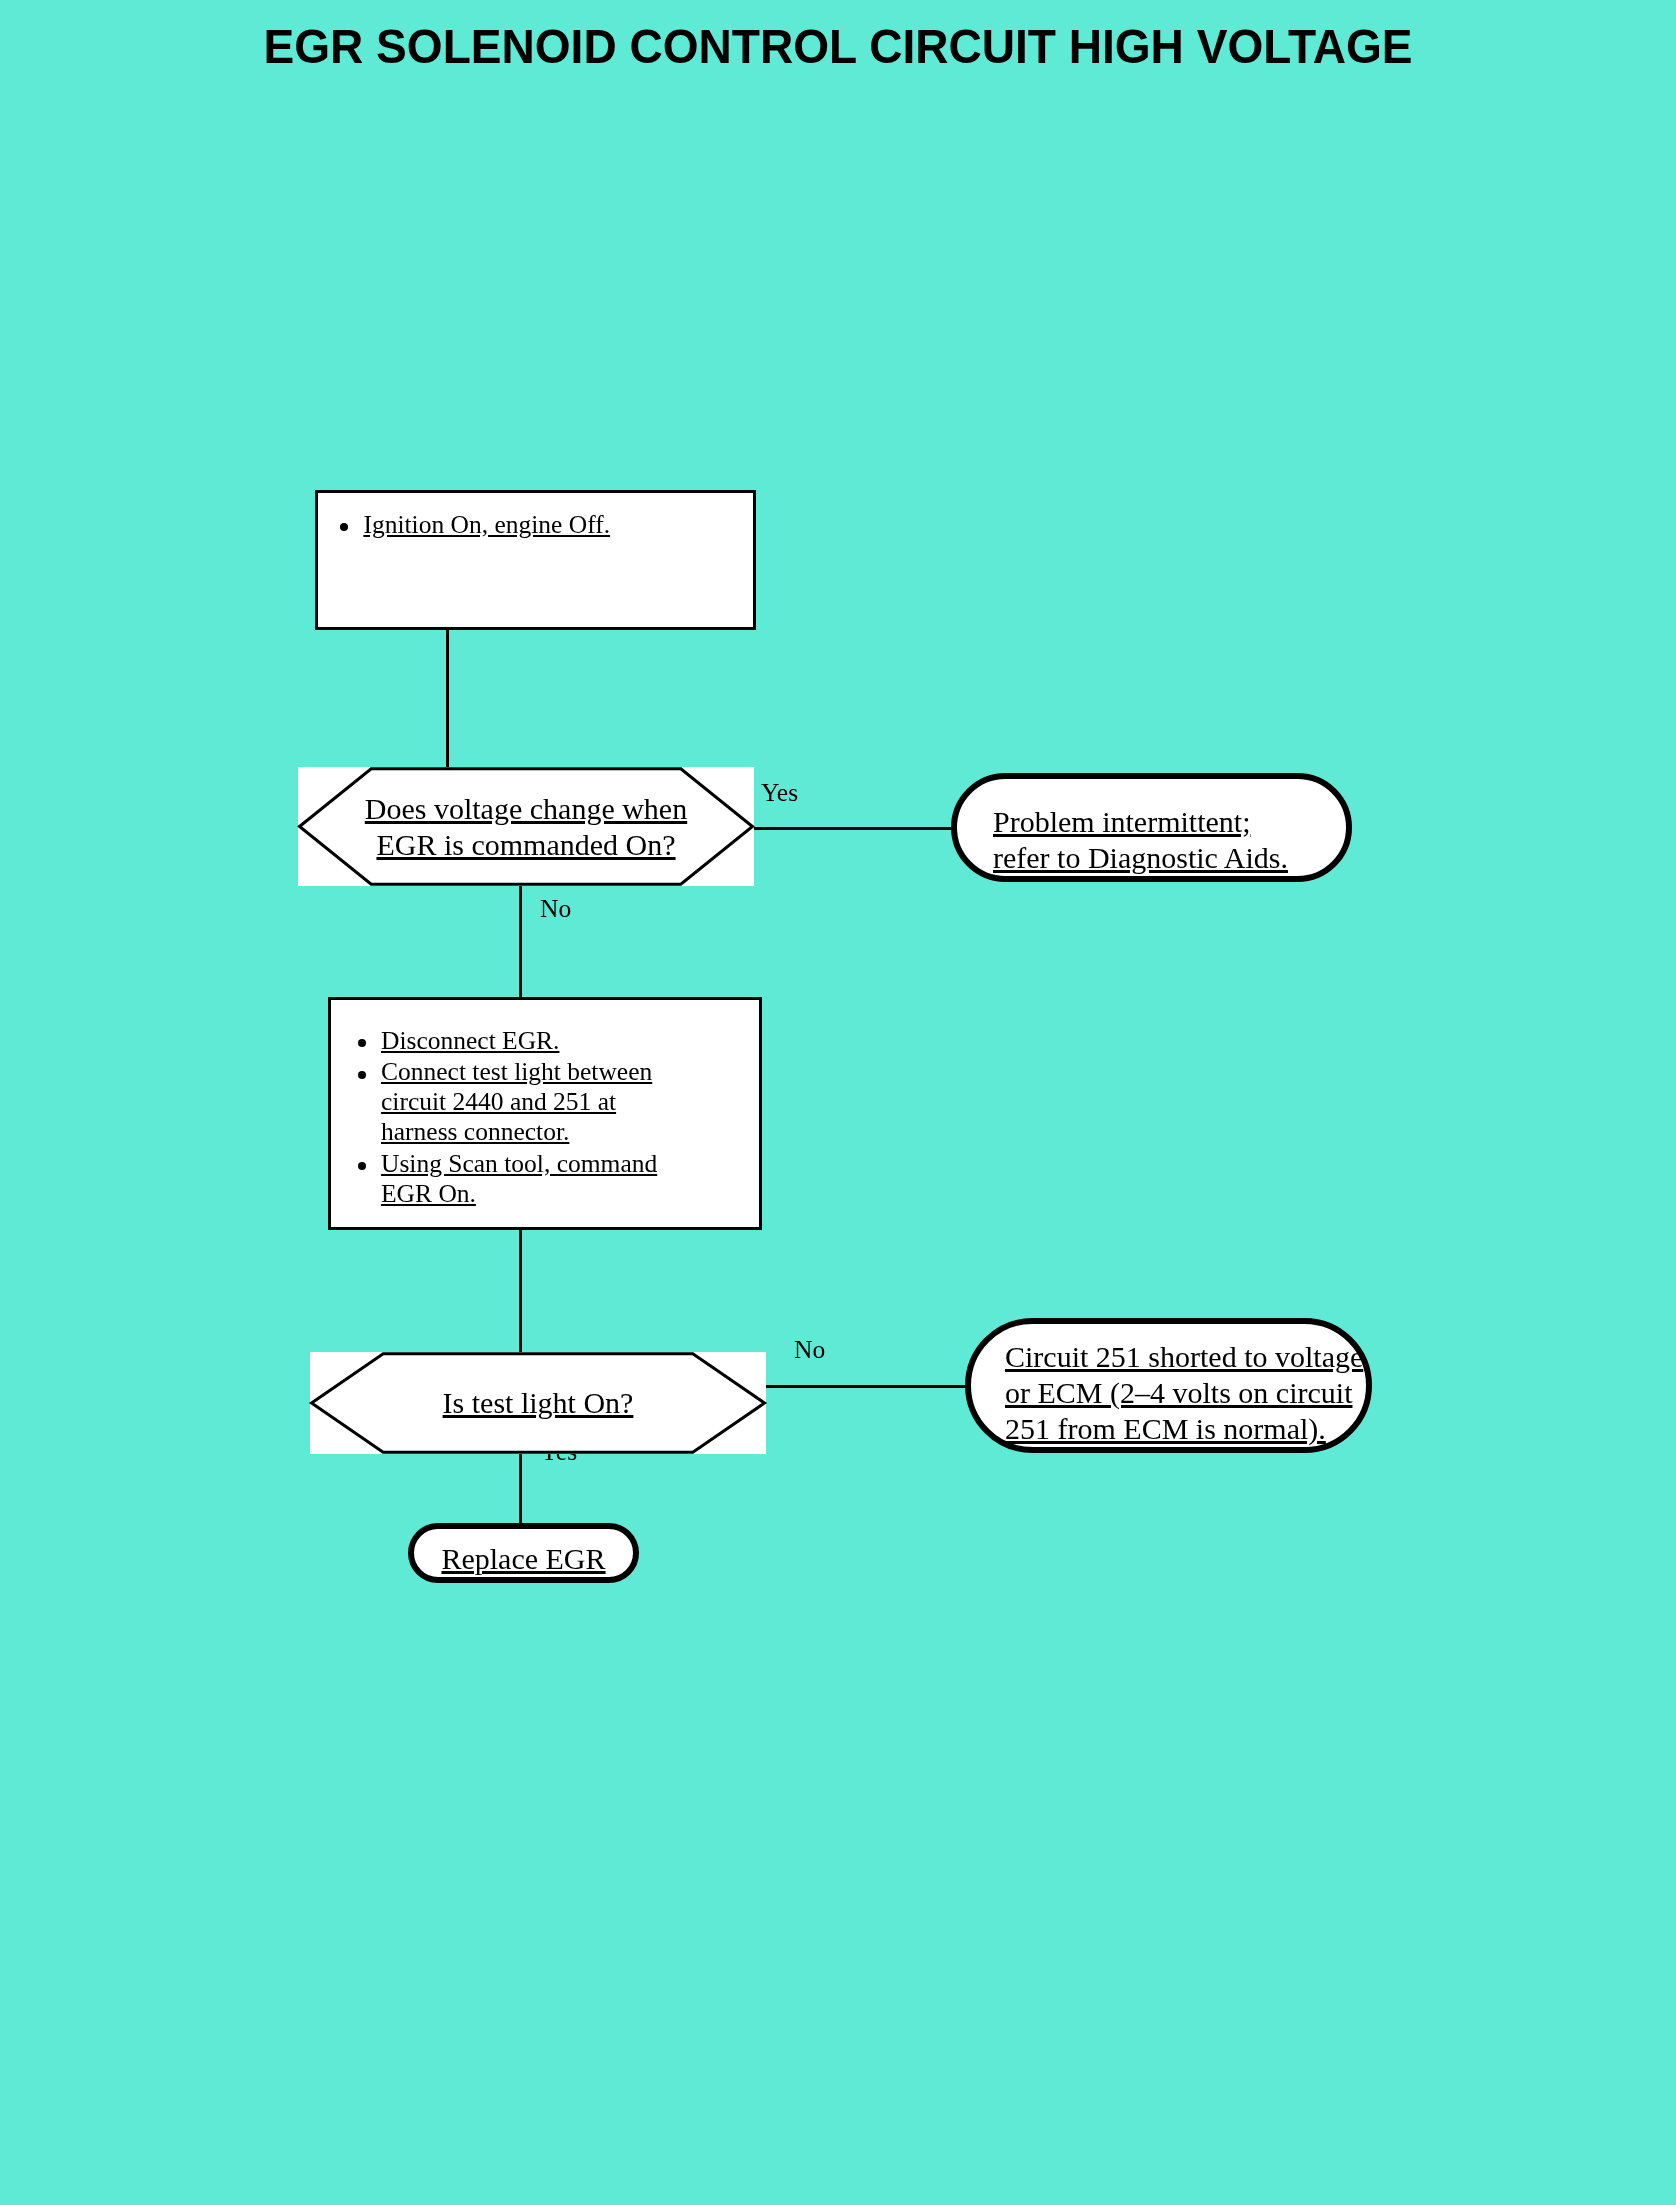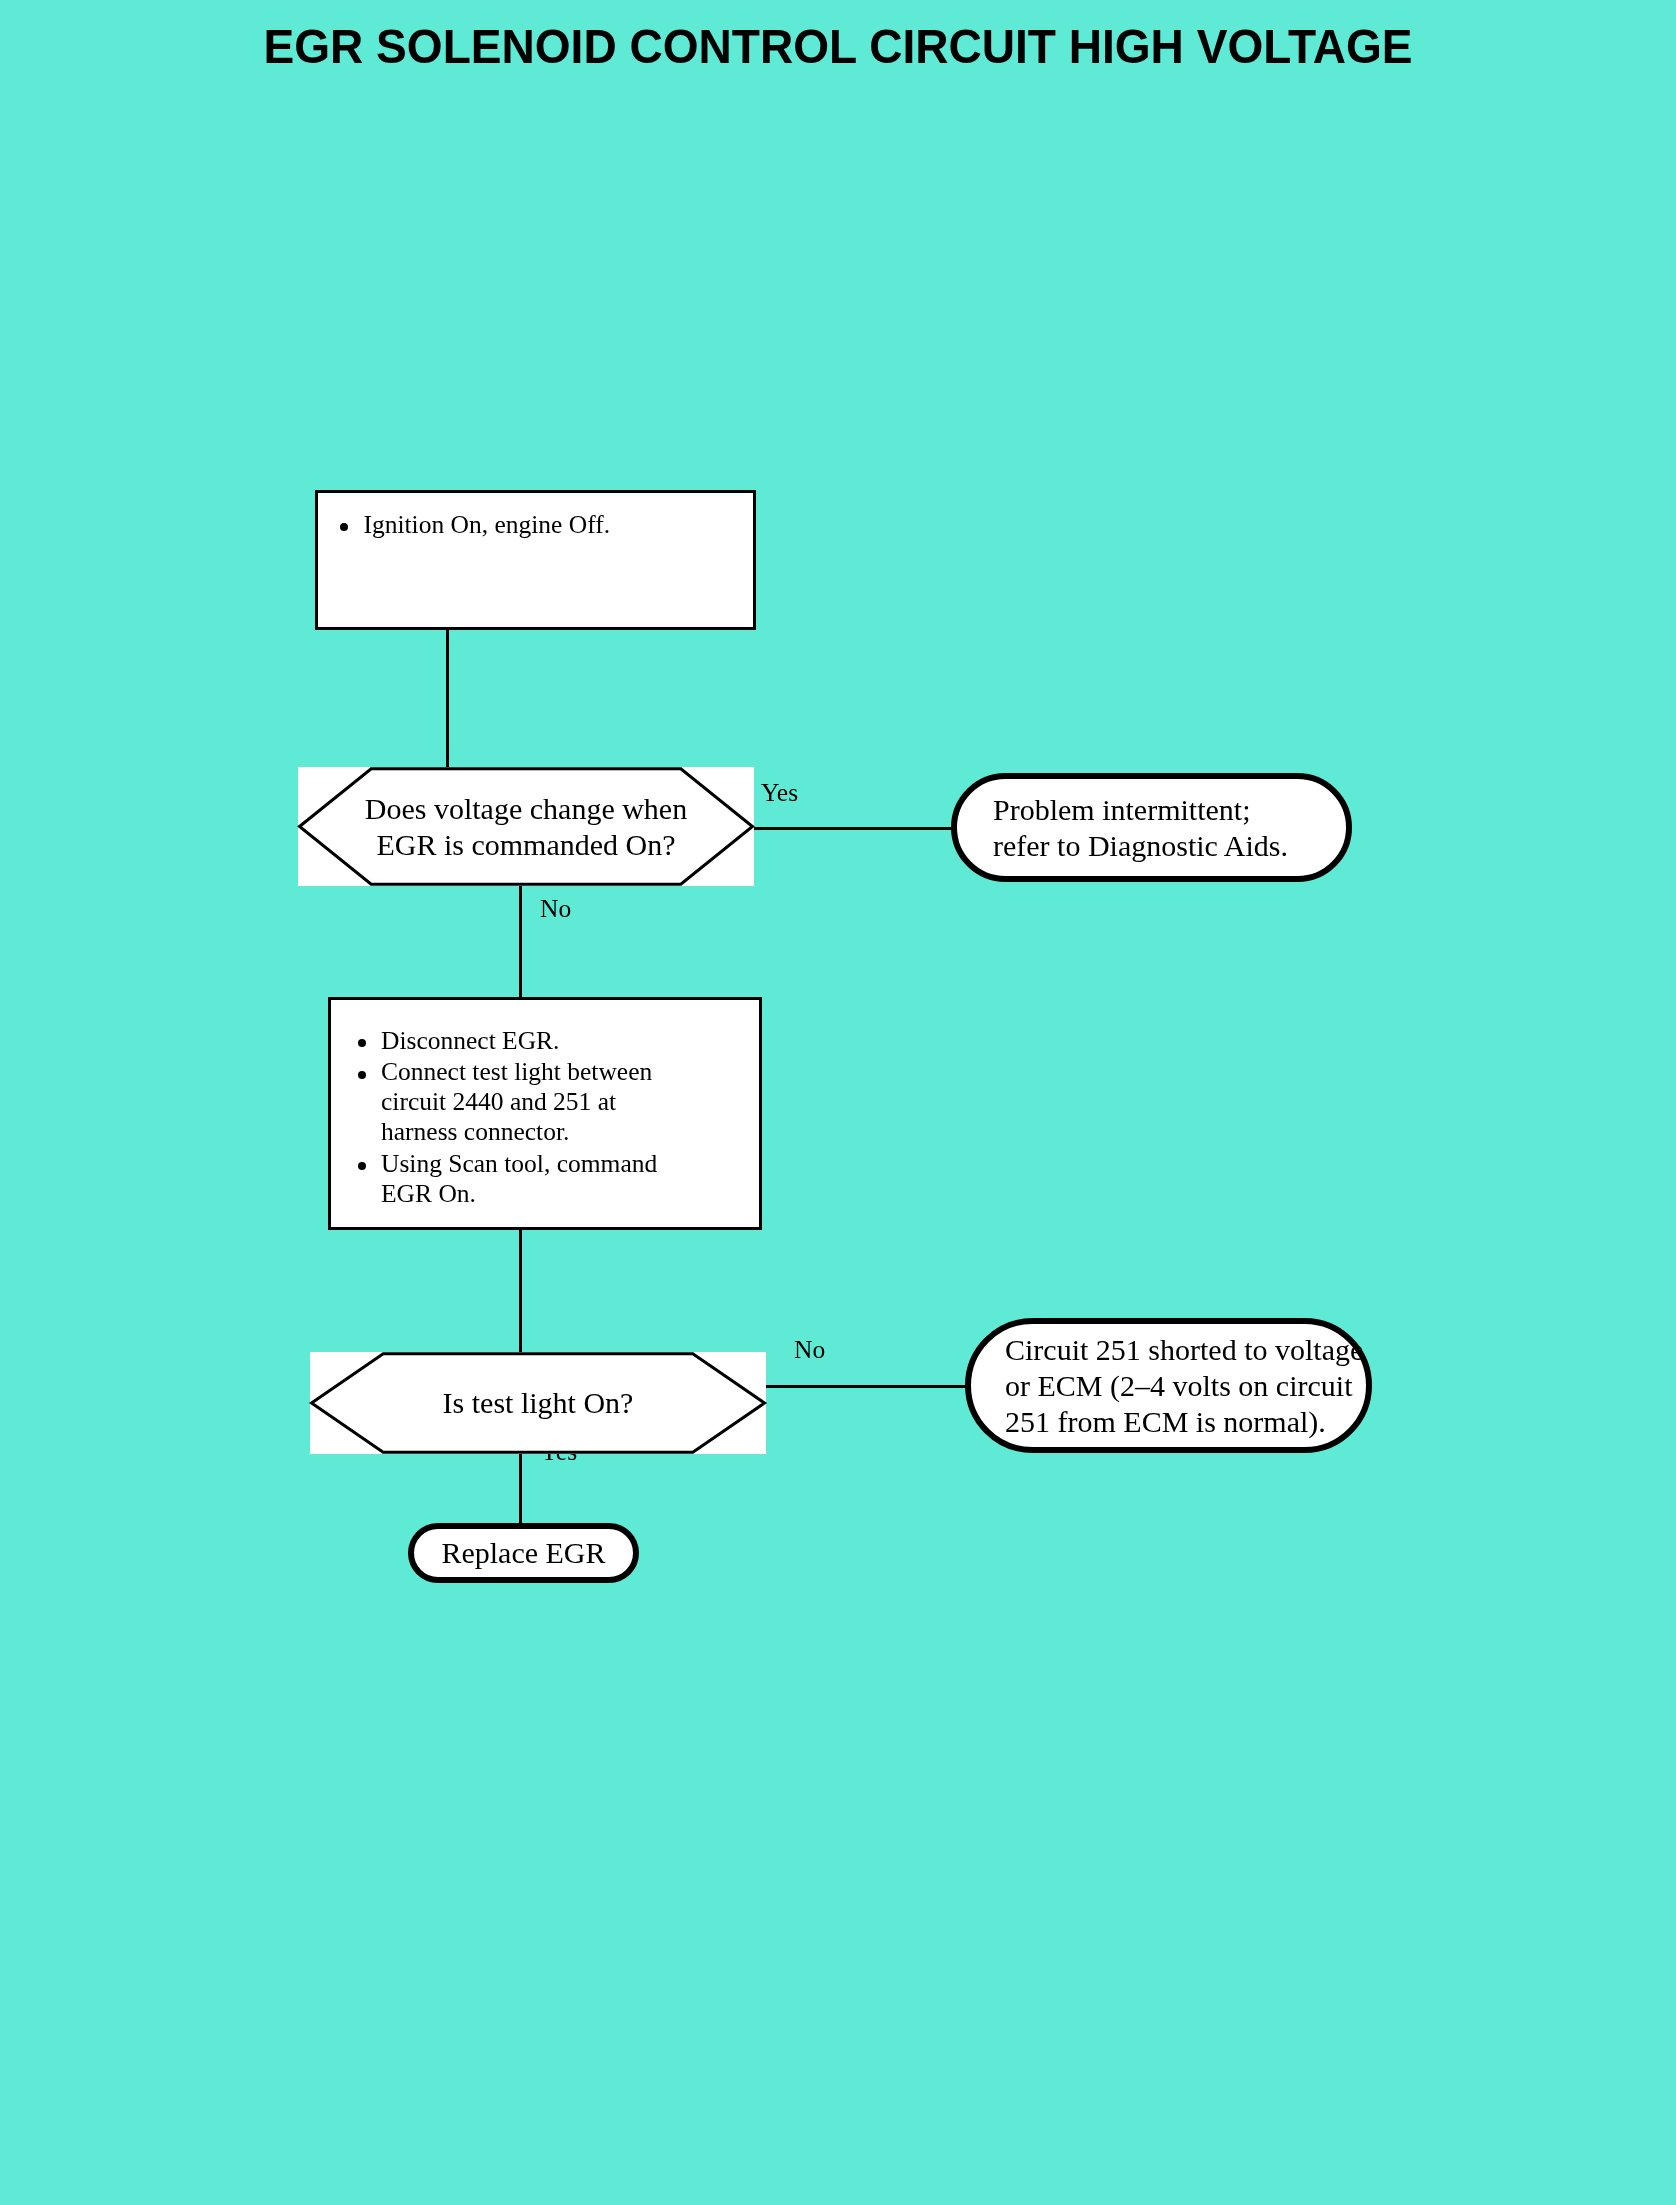--- a/index.html
+++ b/index.html
@@ -43,21 +43,21 @@
   }
 
   .process-box {
     border: 3px solid #000000;
   }
 
   .terminal {
     border: 6px solid #000000;
     border-radius: 607px;
     display: flex;
-    align-items: center;
+    align-items: flex-end;
   }
 
   .decision {
     
   }
   .decision svg {
     position: absolute;
     left: 0;
     top: 0;
     overflow: visible;
@@ -96,20 +96,21 @@
     background: #000000;
     border-radius: 50%;
   }
   .bullets.spaced li + li {
     margin-top: 2px;
   }
 
   .line {
     display: block;
     white-space: pre;
+    text-decoration: underline;
   }
 
   .node-text {
     font-size: 30px;
     line-height: 1.2;
   }
   .centered-text {
     text-align: center;
   }
 

